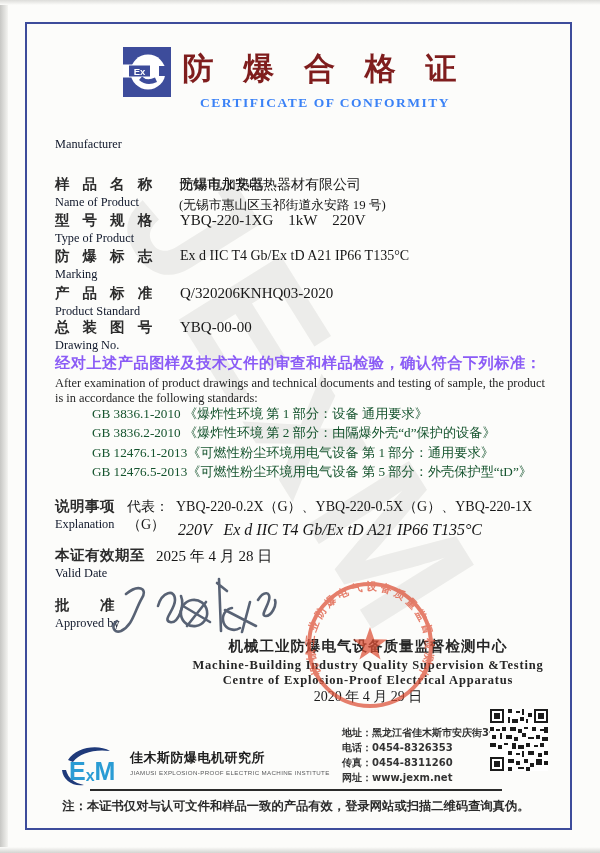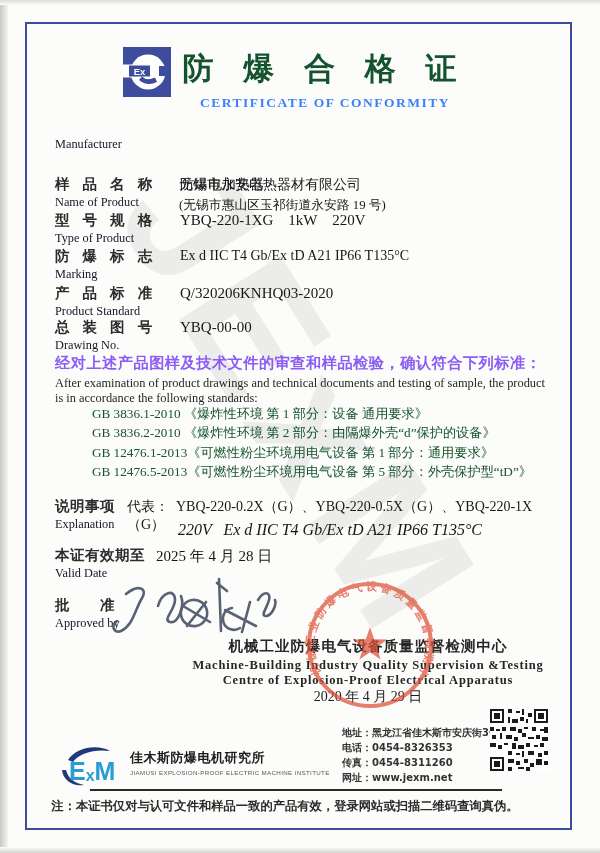--- a/index.html
+++ b/index.html
@@ -12,21 +12,21 @@
   .scan-edge-top{position:absolute;left:0;top:0;width:100%;height:5px;
     background:linear-gradient(to bottom,#dcdcd9,#fcfcfa);}
   .scan-edge-bottom{position:absolute;left:0;bottom:0;width:100%;height:6px;
     background:linear-gradient(to top,#d4d4d1,#fcfcfa);}
   .frame{position:absolute;left:25px;top:22px;width:543px;height:804px;
     border:2.5px solid #3d4c9b;}
   .watermark{position:absolute;left:250px;top:130px;font-family:"Liberation Sans",sans-serif;
     font-weight:bold;font-size:175px;letter-spacing:14px;color:rgba(168,168,162,0.18);
     transform:rotate(58deg);transform-origin:0 0;white-space:nowrap;pointer-events:none;}
   .abs{position:absolute;}
-  .title-zh{font-size:31px;font-weight:bold;letter-spacing:11px;color:#14532d;white-space:nowrap;}
+  .title-zh{font-size:31px;font-weight:bold;letter-spacing:11px;color:#7f1d1d;white-space:nowrap;}
   .title-en{font-size:13.5px;font-weight:bold;letter-spacing:1.5px;color:#3b82f6;white-space:nowrap;}
   .no-line{font-size:14px;color:#1c1c1c;white-space:pre-wrap;}
   .lbl-zh{font-size:14.5px;font-weight:bold;letter-spacing:4px;color:#2c2c2c;
     font-family:"DejaVu Sans","Liberation Sans",sans-serif;white-space:pre-wrap;}
   .lbl-en{font-size:12.3px;color:#0f172a;margin-top:1px;}
   .val{font-size:15px;color:#171717;white-space:pre-wrap;}
   .val-cjk{font-size:14px;}
   .val-sub{font-size:12.8px;margin-top:3px;}
   .stmt-zh{font-size:15.2px;font-weight:bold;letter-spacing:0.5px;color:#8b5cf6;
     font-family:"DejaVu Sans","Liberation Sans",sans-serif;}
@@ -254,15 +254,15 @@
         <rect x="23" y="25" width="3" height="3"></rect>
           <rect x="27" y="26" width="2" height="2"></rect>
         <rect x="9" y="29" width="2" height="2"></rect>
           <rect x="14" y="29" width="3" height="1"></rect>
         <rect x="18" y="29" width="2" height="2"></rect>
       </g>
     </svg>
   </div>
 
   <div class="sep-line"></div>
-  <div class="abs note-line" style="left:25px;top:798px;width:520px;">注：本证书仅对与认可文件和样品一致的产品有效，登录网站或扫描二维码查询真伪。</div>
+  <div class="abs note-line" style="left:36px;top:798px;width:520px;">注：本证书仅对与认可文件和样品一致的产品有效，登录网站或扫描二维码查询真伪。</div>
 
 </div>
 
 </body></html>

